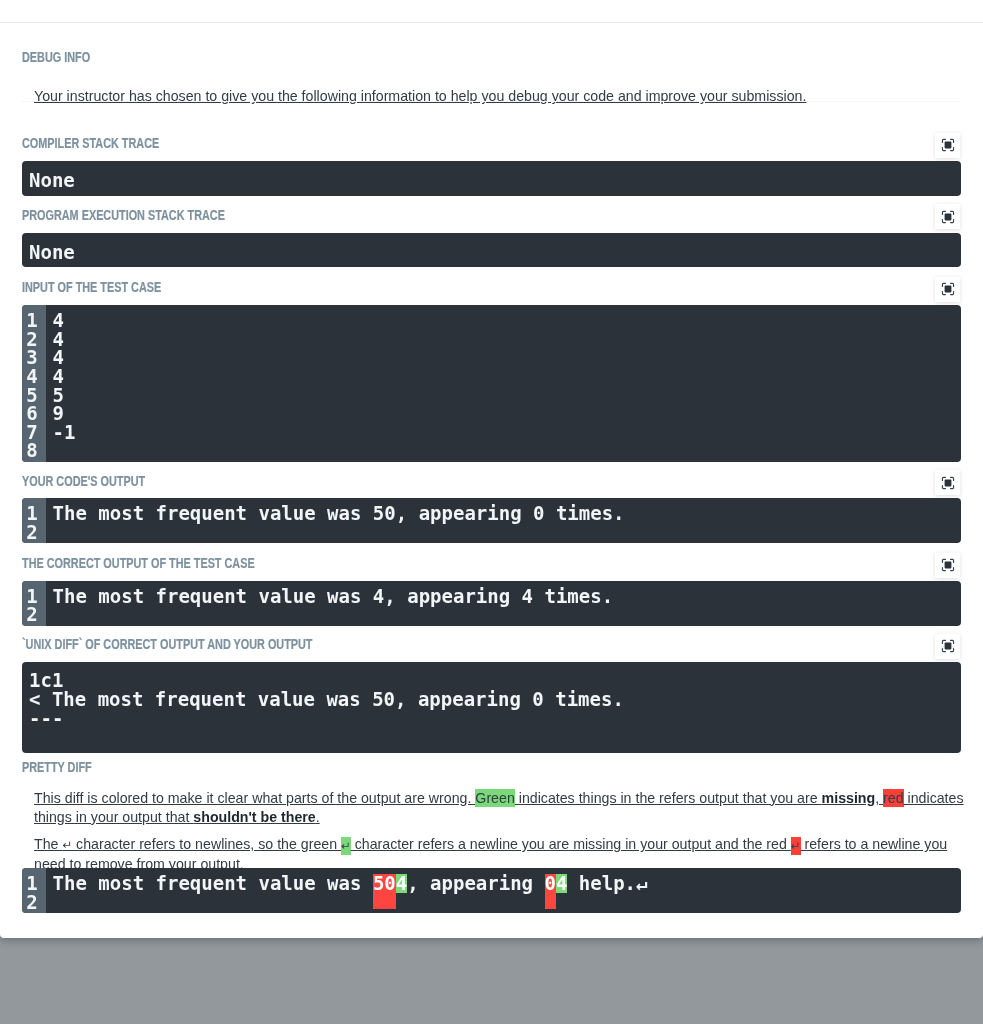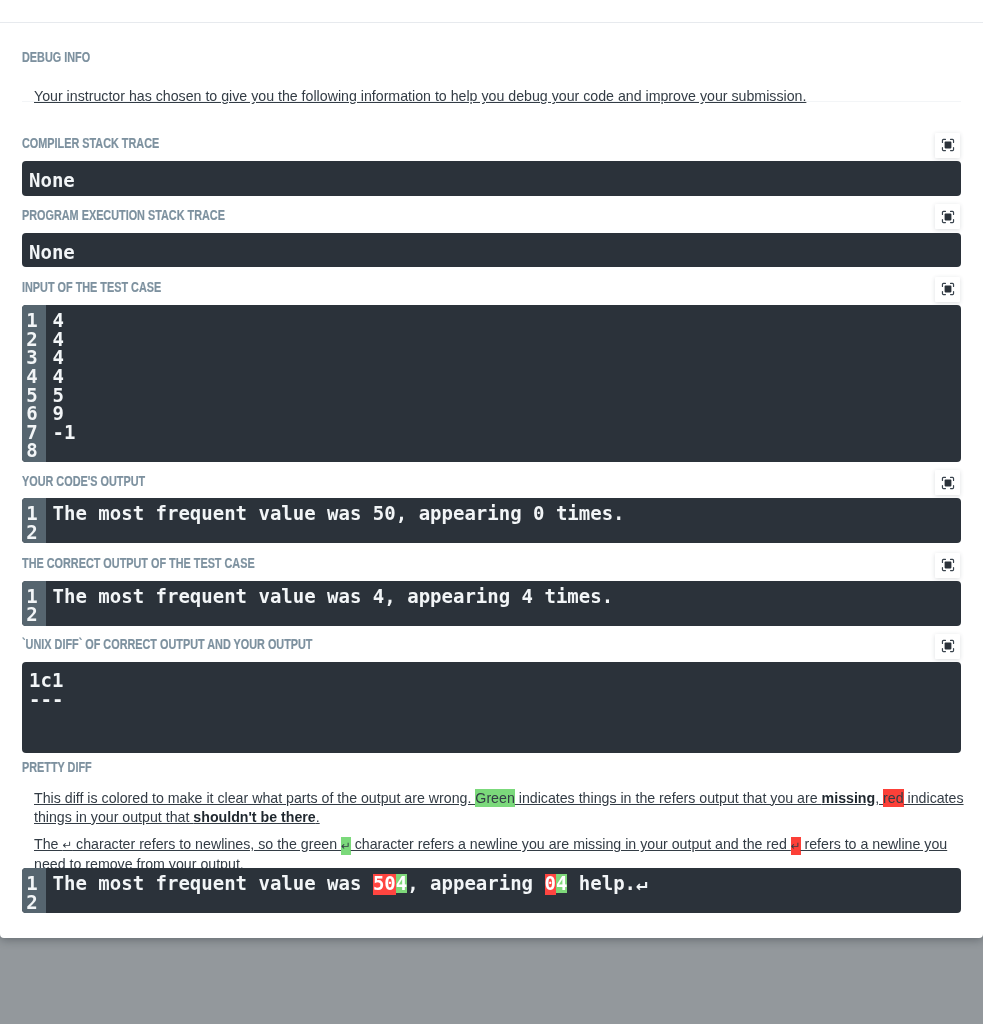--- a/index.html
+++ b/index.html
@@ -74,21 +74,21 @@
     padding:6.0px 8.2px 1.8px 0;
     width:15.6px;
     flex:0 0 auto;
     -webkit-user-select:none; user-select:none;
   }
   .codelines { padding:6.0px 0 1.8px 6.8px; flex:1 1 auto; white-space:pre; }
   .ln { height:18.56px; line-height:18.56px; }
   .nogut .codelines { padding:9.3px 0 6.9px 7.0px; }
 
   .nl { font-size:11.6px; }
-  .hl-red { background:var(--diff-removed); color:#ffffff; display:inline-block; height:21px; }
+  .hl-red { background:var(--diff-removed); color:#ffffff; display:inline-block; height:35px; }
   .hl-green { background:var(--diff-added); color:#ffffff; display:inline-block; height:18.56px; }
   .mark-green { background:var(--highlight-green); color:var(--body-text); display:inline-block; height:18px; line-height:18px; vertical-align:-0.5px; }
   .mark-red { background:var(--highlight-red); color:var(--body-text); display:inline-block; height:18px; line-height:18px; vertical-align:-0.5px; }
 </style>
 </head>
 <body>
 
 <div class="modal">
   <div class="divider" style="top:22px"></div>
   <div id="content">
@@ -206,21 +206,21 @@
               <path d="M1.45 4.45V2.45a1 1 0 0 1 1-1H4.45"></path>
               <path d="M9.55 1.45h2a1 1 0 0 1 1 1V4.45"></path>
               <path d="M12.55 9.55v2a1 1 0 0 1-1 1H9.55"></path>
               <path d="M4.45 12.55h-2a1 1 0 0 1-1-1V9.55"></path>
             </g>
             <rect x="3.6" y="3.6" width="6.8" height="6.8" rx="0.8" fill="#2b323a"></rect>
           </svg>
         </span>
       </button>
       <div class="code nogut" style="top: 662.2px; height: 90.5px;">
-        <div class="codelines"><div class="ln">1c1</div><div class="ln">---</div></div>
+        <div class="codelines"><div class="ln">1c1</div><div class="ln">&lt; The most frequent value was 50, appearing 0 times.</div><div class="ln">---</div></div>
       </div>
       <div class="label" style="top: 761.2px;">PRETTY DIFF</div>
       <p class="para" style="top: 776.7px;"><span>This diff is colored to make it clear what parts of the output are wrong. </span><span class="mark-green">Green</span><span> indicates things in the refers output that you are </span><b>missing</b><span>, </span><span class="mark-red">red</span><span> indicates things in your output that </span><b>shouldn't be there</b><span>.</span></p>
       <p class="para" style="top: 823.3px;"><span>The </span><span class="nl">↵</span><span> character refers to newlines, so the green </span><span class="mark-green nl">↵</span><span> character refers a newline you are missing in your output and the red </span><span class="mark-red nl">↵</span><span> refers to a newline you need to remove from your output.</span></p>
       <div class="code" style="top: 868.2px; height: 45px;">
         <div class="gut">
           <div class="ln">1</div>
           <div class="ln">2</div>
         </div>
         <div class="codelines"><div class="ln"><span>The most frequent value was </span><span class="hl-red">50</span><span class="hl-green">4</span><span>, appearing </span><span class="hl-red">0</span><span class="hl-green">4</span><span> help.↵</span></div><div class="ln"></div></div>

